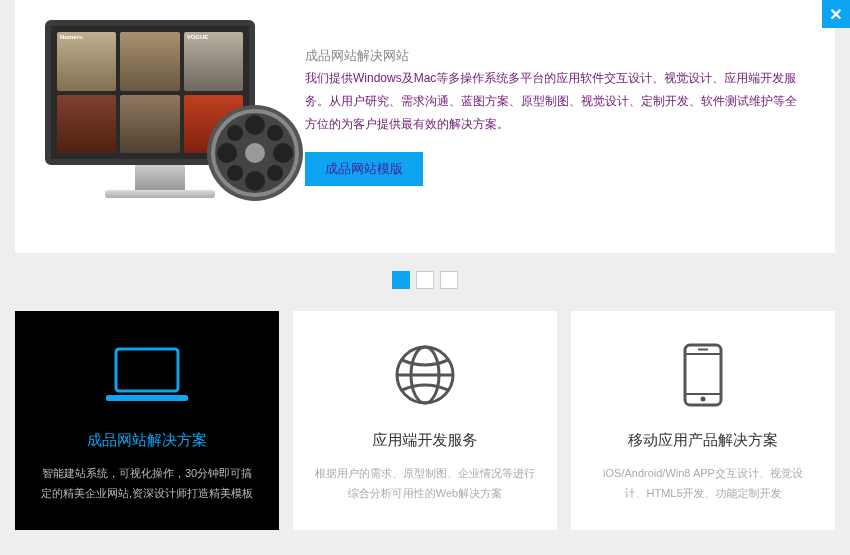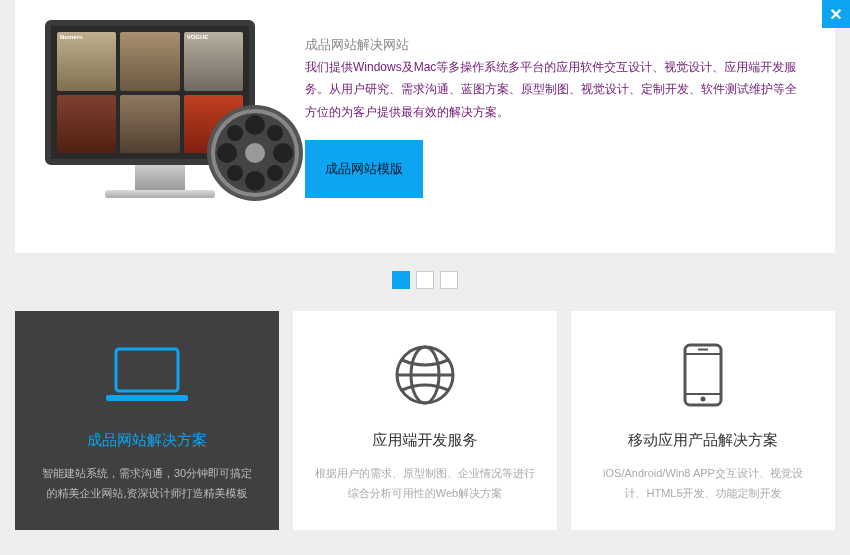--- a/index.html
+++ b/index.html
@@ -1,43 +1,43 @@
 <!DOCTYPE html>
 <html><head>
 <meta charset="utf-8">
 <style>
 * { margin: 0; padding: 0; box-sizing: border-box; }
 body { font-family: "Microsoft YaHei", Arial, sans-serif; background: #eeeeee; width: 850px; height: 555px; overflow: hidden; }
 .hero { background: #fff; margin: 0 15px 18px 15px; position: relative; height: 253px; padding: 20px 30px; }
-.hero-inner { display: flex; gap: 30px; align-items: flex-end; }
+.hero-inner { display: flex; gap: 30px; align-items: center; }
 .close-btn { position: absolute; top: 0; right: -15px; width: 28px; height: 28px; background: #0da4f2; color: #fff; display: flex; align-items: center; justify-content: center; cursor: pointer; font-size: 16px; font-weight: bold; }
 .monitor-wrap { position: relative; width: 230px; flex-shrink: 0; }
 .monitor-screen { width: 210px; height: 145px; background: #2a2a2a; border: 6px solid #3a3a3a; border-radius: 6px; padding: 6px; display: grid; grid-template-columns: repeat(3, 1fr); grid-template-rows: repeat(2, 1fr); gap: 4px; }
 .mag { background: linear-gradient(135deg,#8a7a6a,#605040); border-radius: 2px; position: relative; overflow: hidden; }
 .mag:nth-child(1){background:linear-gradient(#c0b090,#807050);}
 .mag:nth-child(2){background:linear-gradient(#a89070,#6a5840);}
 .mag:nth-child(3){background:linear-gradient(#b8b0a0,#706860);}
 .mag:nth-child(4){background:linear-gradient(#804030,#502010);}
 .mag:nth-child(5){background:linear-gradient(#907860,#504030);}
 .mag:nth-child(6){background:linear-gradient(#c04020,#802010);}
 .mag-label { position:absolute; top:2px; left:3px; font-size:6px; color:#fff; font-weight:bold; }
 .monitor-stand { width: 50px; height: 25px; background: linear-gradient(#ccc,#999); margin: 0 auto; }
 .monitor-base { width: 110px; height: 8px; background: linear-gradient(#ddd,#aaa); margin: 0 auto; border-radius: 3px; }
 .film-reel { position: absolute; right: -30px; bottom: -5px; width: 100px; height: 100px; }
 .hero-text { flex: 1; padding-top: 15px; }
 .hero-title-cn { font-size: 13px; color: #888; margin-bottom: 2px; }
 .hero-title-en { font-size: 13px; color: #bbb; margin-bottom: 14px; }
 .hero-desc { font-size: 12px; color: #701a75; line-height: 1.9; margin-bottom: 16px; }
-.hero-btn { display: inline-block; background: #0da4f2; color: #0f172a; padding: 20px 20px; font-size: 13px; border: none; cursor: pointer; }
+.hero-btn { display: inline-block; background: #0da4f2; color: #4c1d95; padding: 8px 20px; font-size: 13px; border: none; cursor: pointer; }
 .pager { display: flex; gap: 6px; justify-content: center; margin-bottom: 22px; }
 .pager-dot { width: 18px; height: 18px; border: 1px solid #ccc; background: #fff; cursor: pointer; }
 .pager-dot.active { background: #0da4f2; border-color: #0da4f2; }
 .cards { display: flex; gap: 14px; padding: 0 15px; }
 .card { flex: 1; background: #fff; padding: 28px 22px 26px; text-align: center; }
-.card.active { background: #404040; }
+.card.active { background: #000000; }
 .card-icon { height: 72px; display: flex; align-items: center; justify-content: center; margin-bottom: 20px; }
 .card-title { font-size: 15px; color: #333; margin-bottom: 14px; font-weight: normal; }
 .card.active .card-title { color: #0da4f2; }
 .card-desc { font-size: 11px; color: #aaa; line-height: 1.8; }
 .card.active .card-desc { color: #bbb; }
 </style>
 </head>
 <body>
 
 <div class="hero">
@@ -97,21 +97,21 @@
 
 <div class="cards">
   <div class="card active">
     <div class="card-icon">
       <svg width="86" height="60" viewBox="0 0 86 60">
           <rect x="12" y="4" width="62" height="42" rx="3" fill="none" stroke="#0da4f2" stroke-width="3"></rect>
           <rect x="2" y="50" width="82" height="6" rx="2" fill="#0da4f2"></rect>
         </svg>
     </div>
     <h3 class="card-title">成品网站解决方案</h3>
-    <p class="card-desc">智能建站系统，需求沟通，30分钟即可搞定的精美企业网站,资深设计师打造精美模板</p>
+    <p class="card-desc">智能建站系统，可视化操作，30分钟即可搞定的精美企业网站,资深设计师打造精美模板</p>
   </div>
   <div class="card">
     <div class="card-icon">
       <svg width="62" height="62" viewBox="0 0 62 62">
           <circle cx="31" cy="31" r="28" fill="none" stroke="#555" stroke-width="3"></circle>
           <ellipse cx="31" cy="31" rx="14" ry="28" fill="none" stroke="#555" stroke-width="3"></ellipse>
           <line x1="3" y1="31" x2="59" y2="31" stroke="#555" stroke-width="3"></line>
           <path d="M8 16 Q31 26 54 16" fill="none" stroke="#555" stroke-width="3"></path>
           <path d="M8 46 Q31 36 54 46" fill="none" stroke="#555" stroke-width="3"></path>
         </svg>

